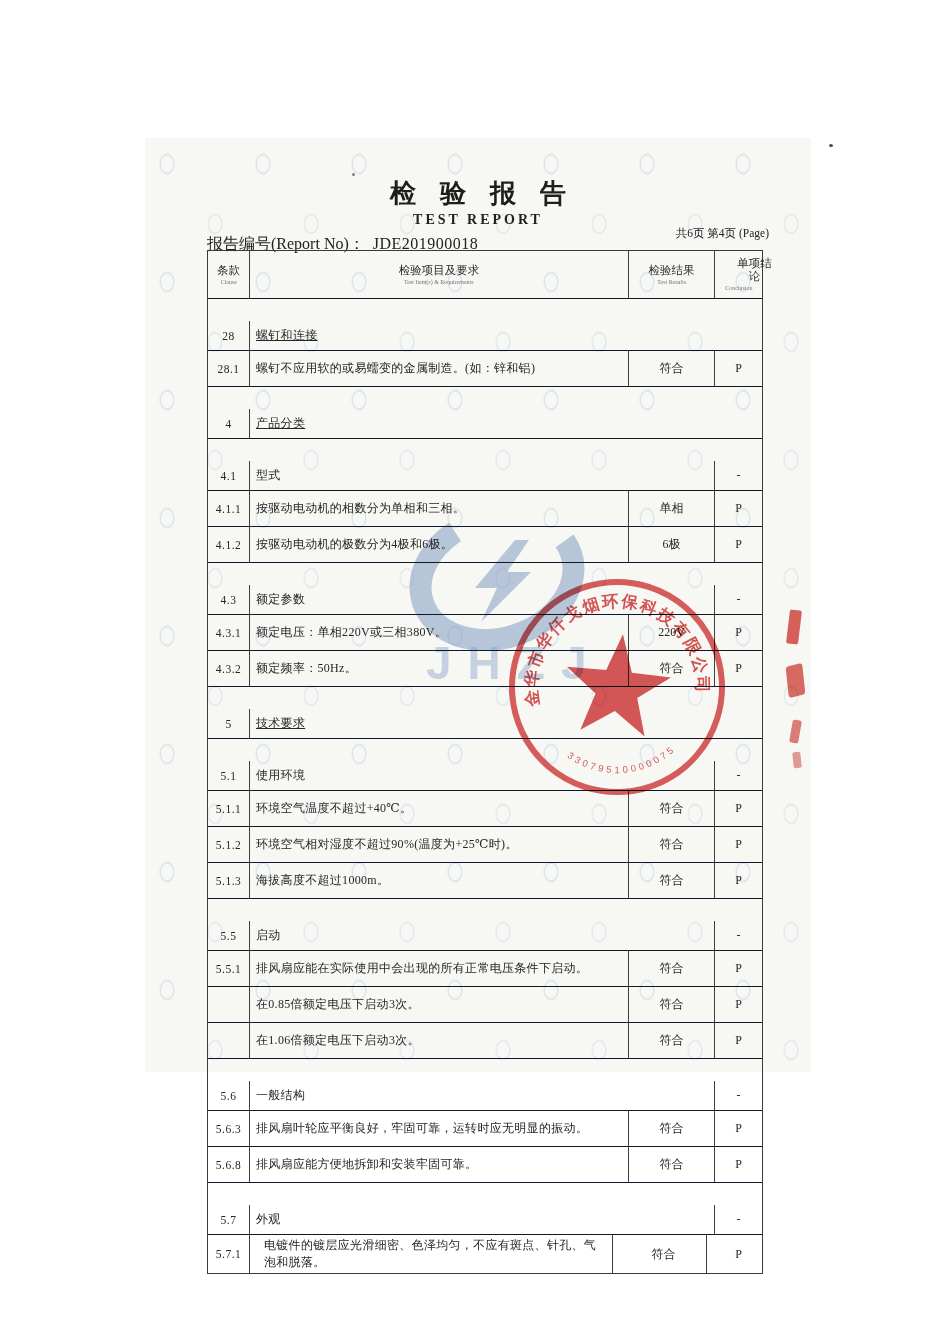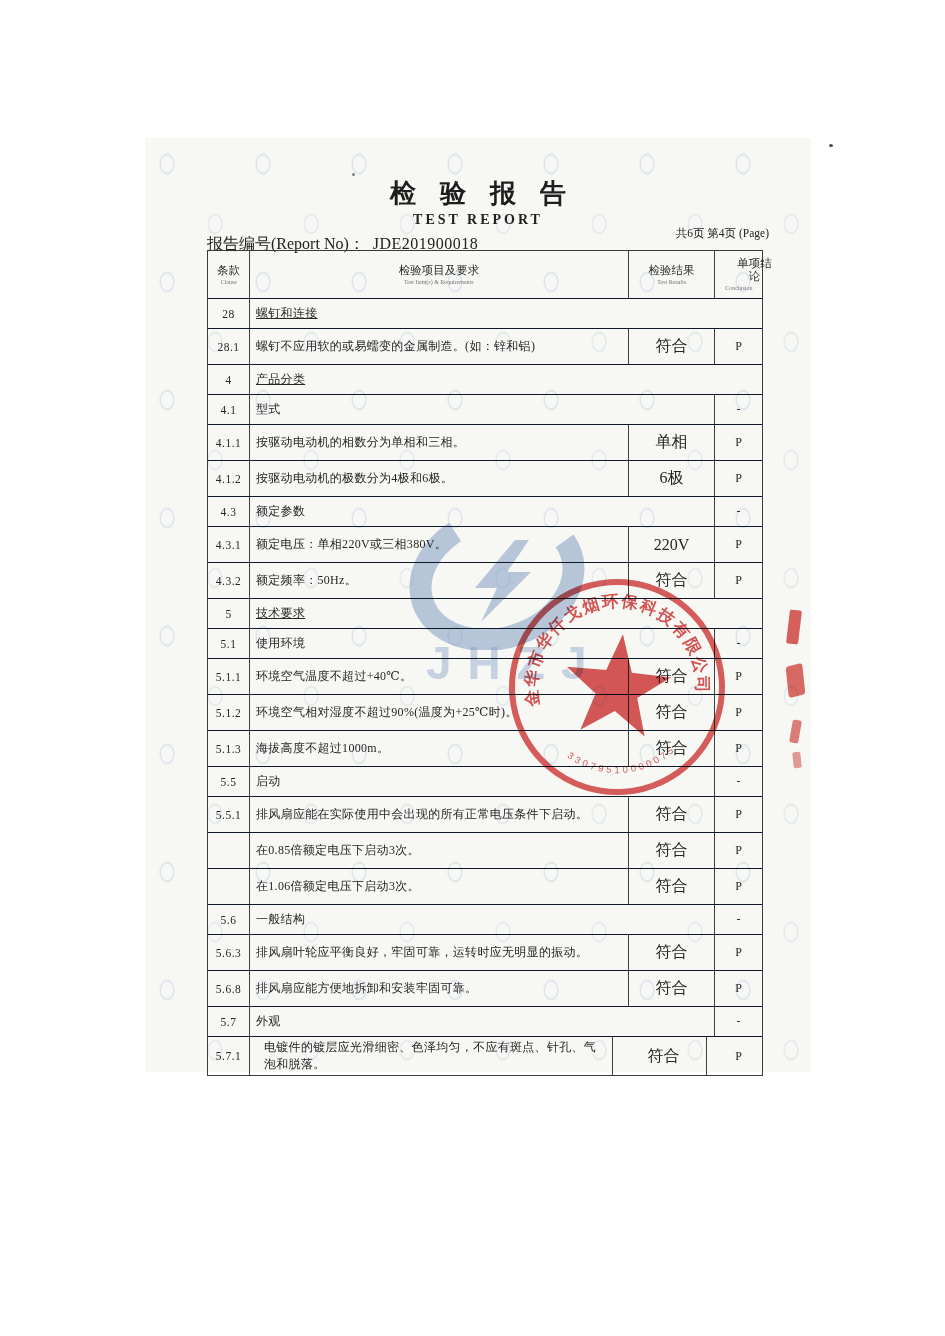--- a/index.html
+++ b/index.html
@@ -47,24 +47,24 @@
   .t-head,.t-row{display:grid;grid-template-columns:42px 1fr 86px 47px;border-bottom:1px solid #0f172a;}
   .t-row:last-child{border-bottom:none;gap:8px;}
   .cell,.hc{border-right:1px solid #3f3f3f;display:flex;align-items:center;box-sizing:border-box;}
   .t-head .hc:last-child,.t-row .cell:last-child{border-right:none;}
   .t-head{height:47px;}
   .hc{flex-direction:column;justify-content:center;text-align:center;line-height:1.15;}
   .h-cn{font-size:11.5px;color:#2b2b2b;}
   .h-cn.wrap{width:40px;margin-left:32px;}
   .h-en{font-size:6.5px;color:#777;margin-top:1px;transform:scale(.92);}
   .t-row{min-height:35px;}
-  .t-row.section,.t-row.dash{min-height:29px;}
+  .t-row.section,.t-row.dash{min-height:29px;margin-top:22px;}
   .cell.clause{justify-content:center;font-size:11.5px;letter-spacing:.5px;}
   .cell.item{padding:2px 6px;font-size:12px;letter-spacing:.3px;}
-  .cell.result{justify-content:center;font-size:16px;}
+  .cell.result{justify-content:center;font-size:12px;}
   .cell.conclusion{justify-content:center;font-size:12px;}
   .span3{grid-column:2/5;text-decoration:underline;}
   .span2{grid-column:2/4;}
   
   .stamp{
     position:absolute;left:357px;top:434px;width:230px;height:230px;
     mix-blend-mode:multiply;opacity:.9;transform:rotate(-4deg);
   }
   
   .bleed{position:absolute;background:#d23c34;mix-blend-mode:multiply;}

